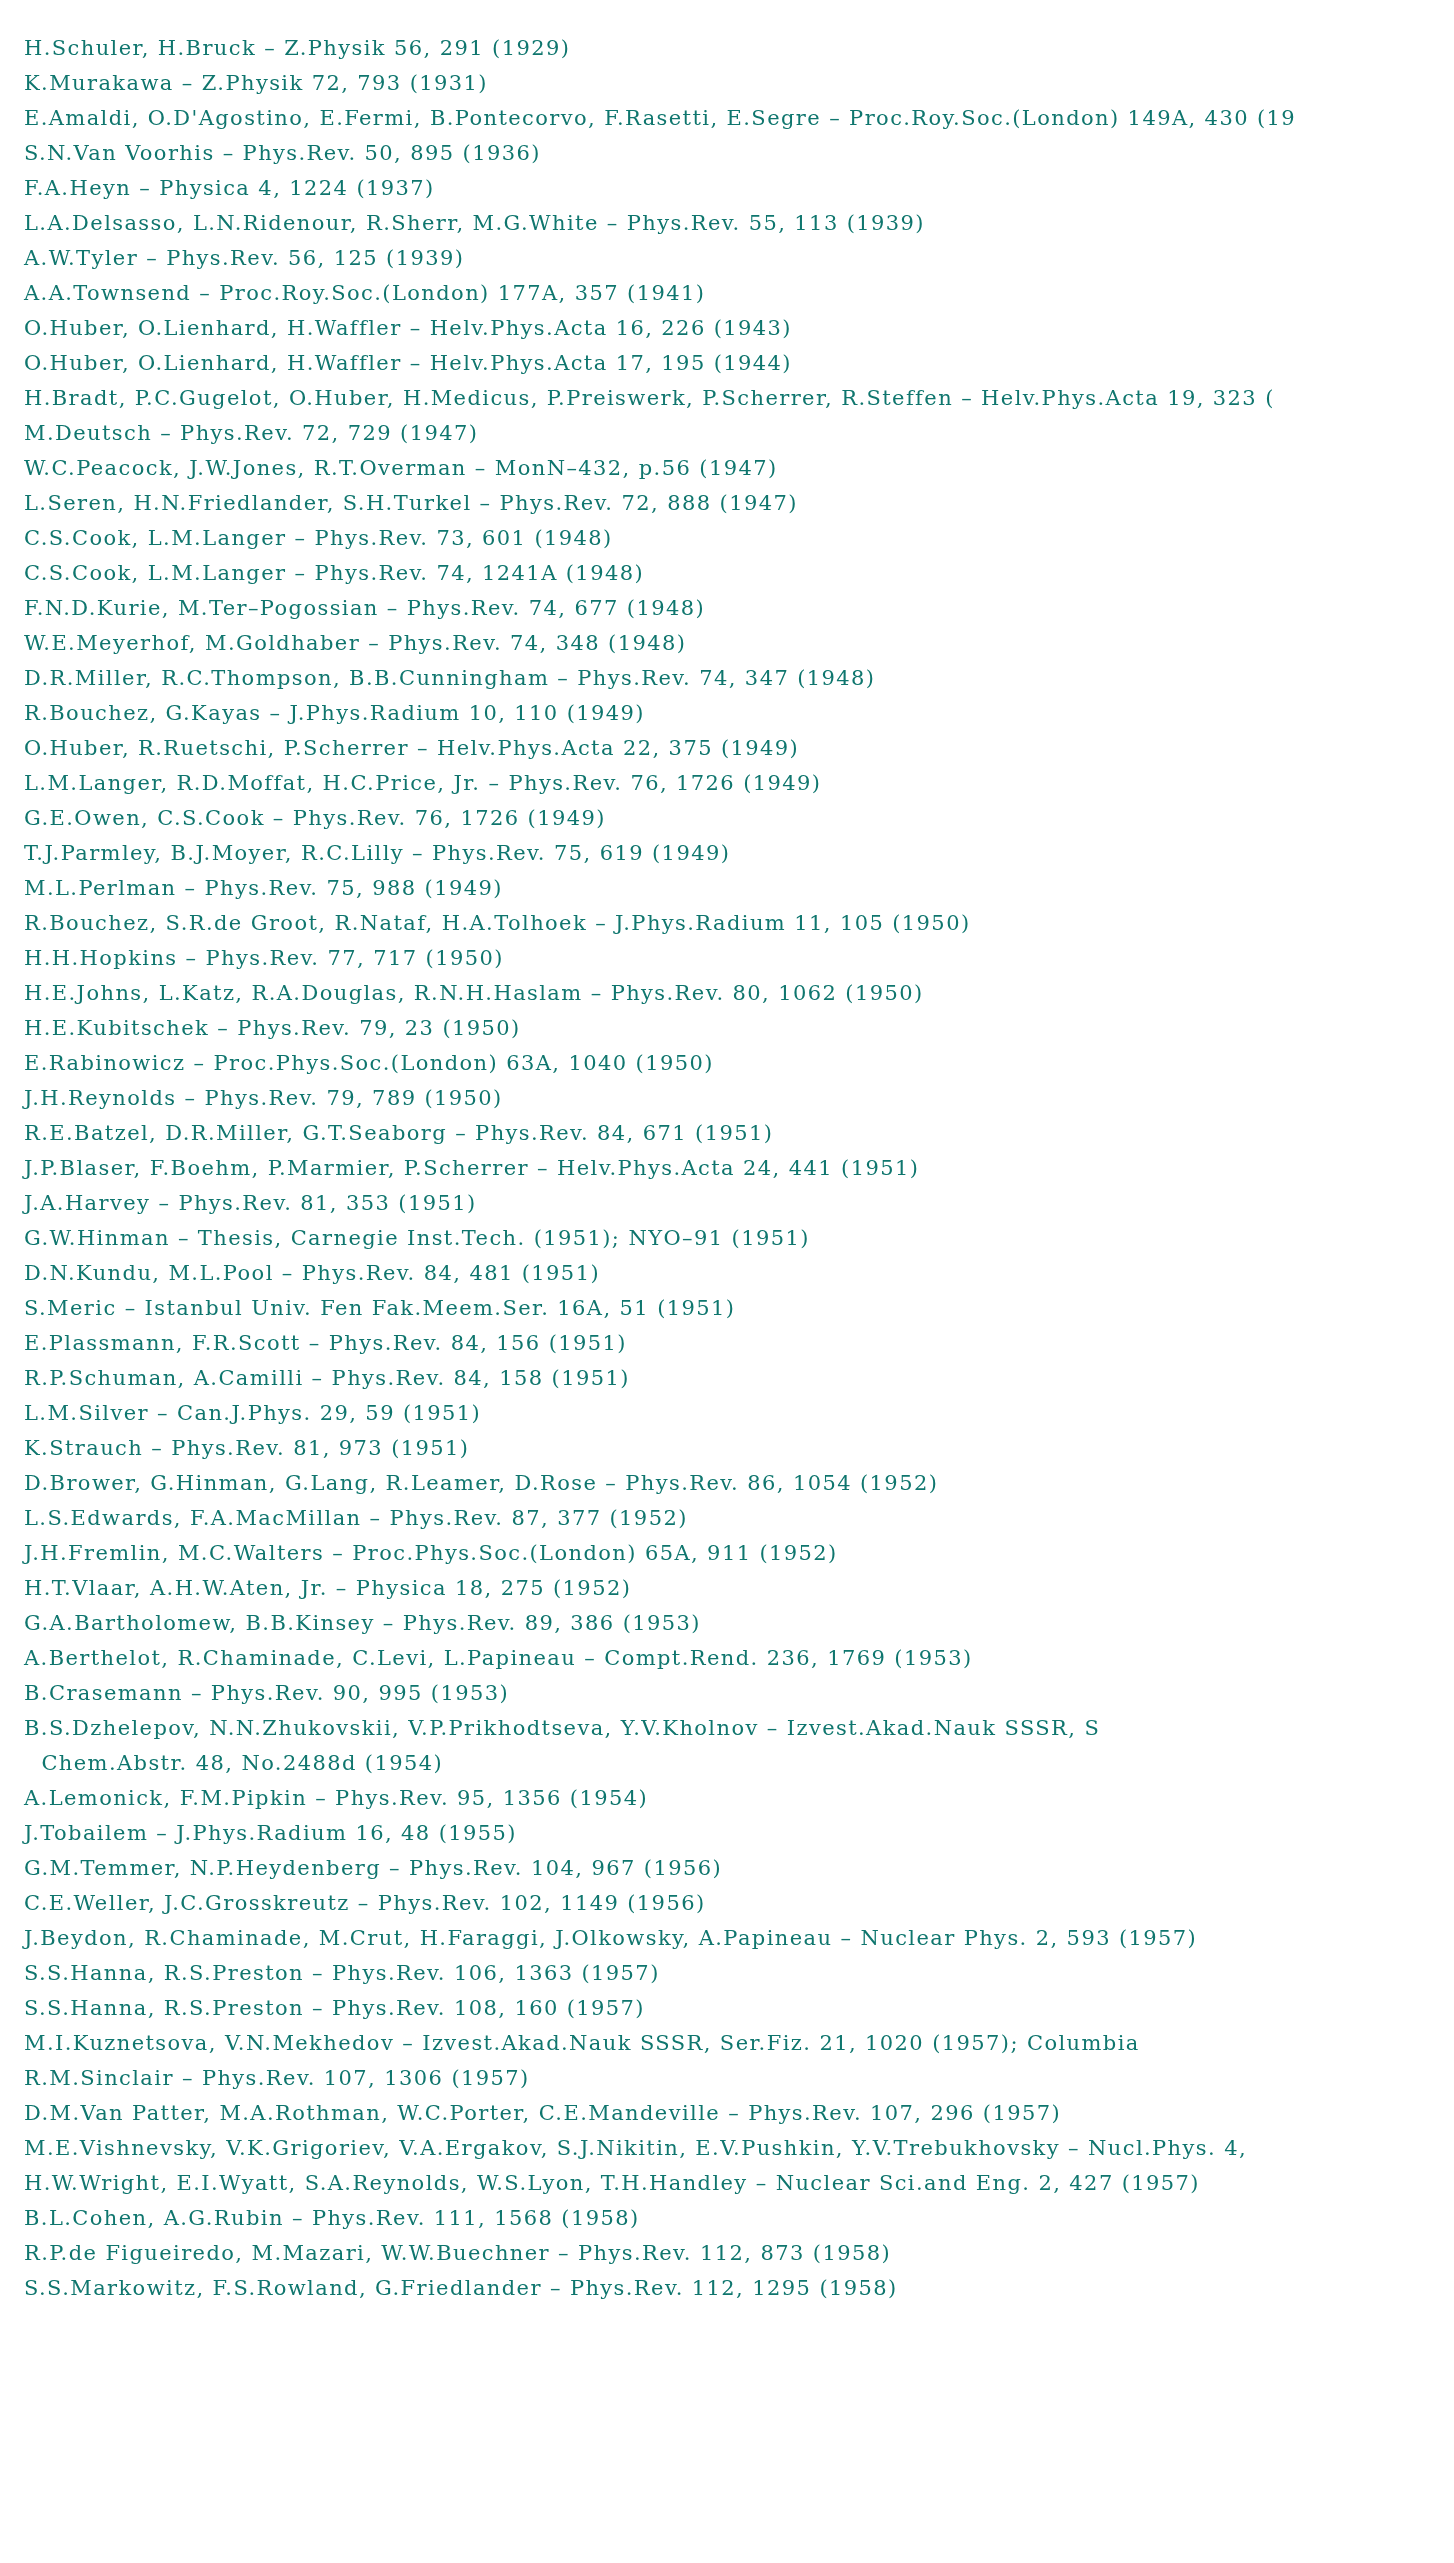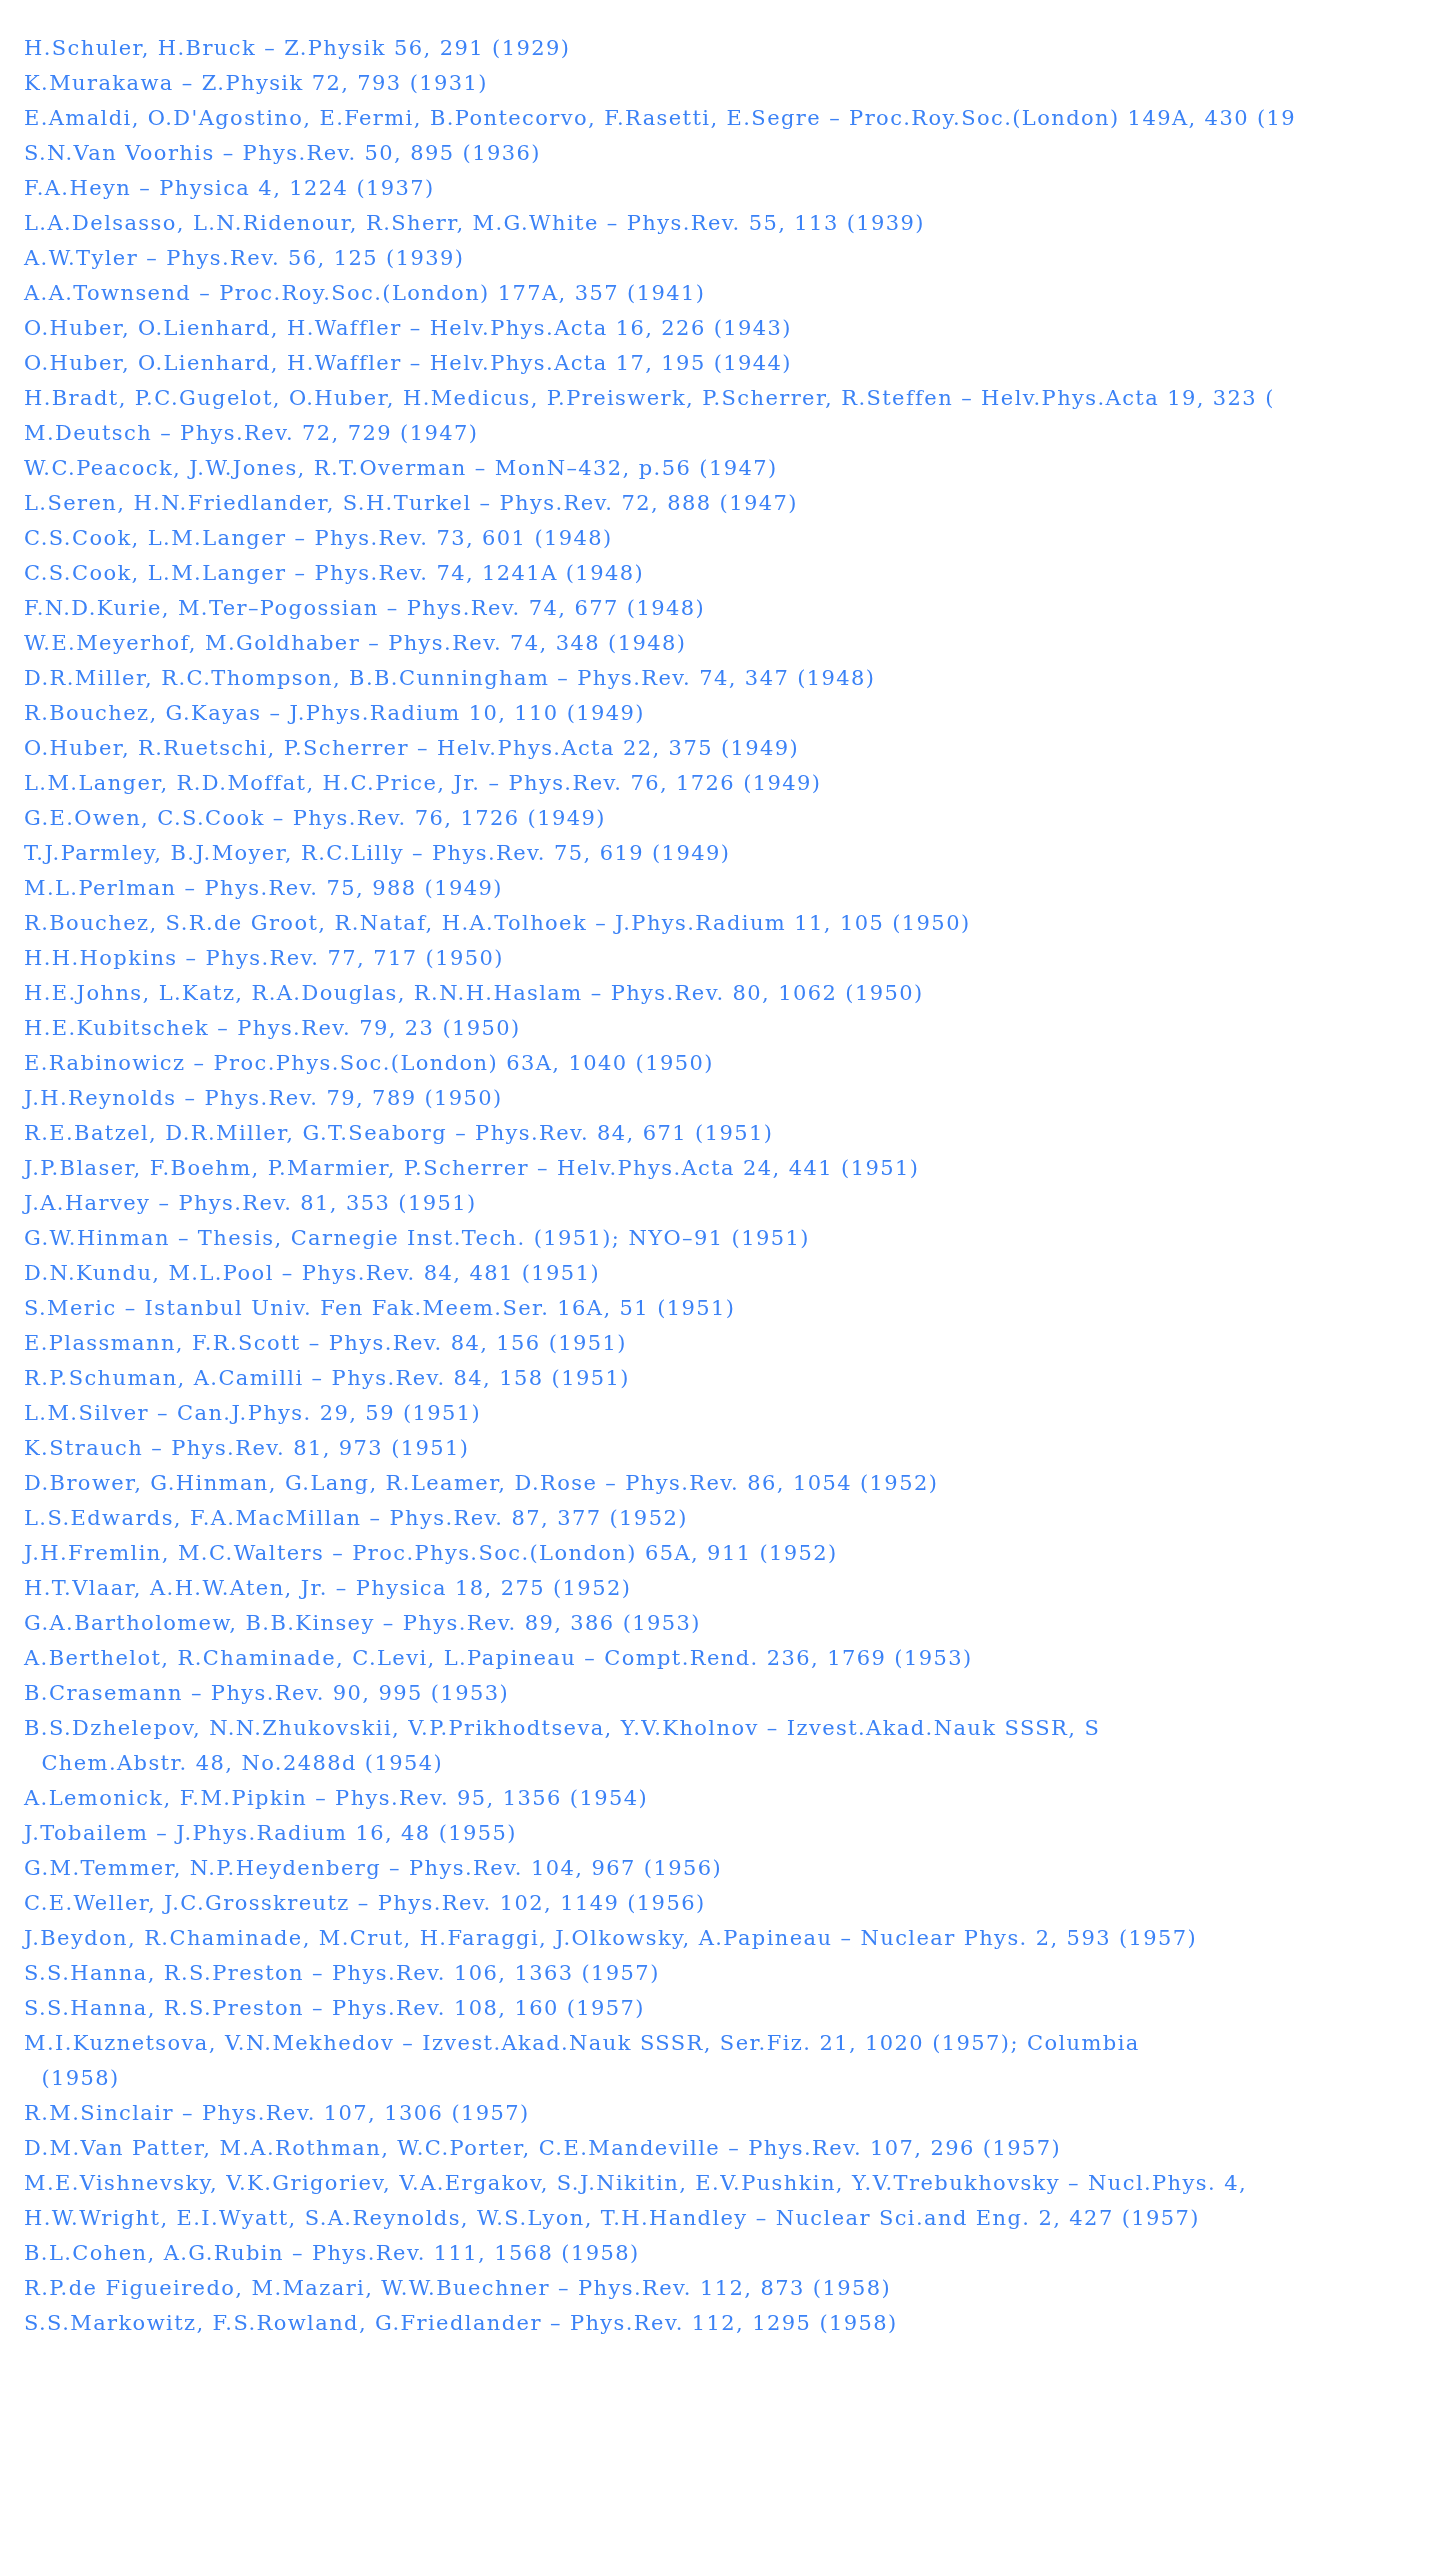--- a/index.html
+++ b/index.html
@@ -1,20 +1,20 @@
 <!DOCTYPE html>
 <html><head>
 <meta charset="utf-8">
 <style>
   html, body { margin: 0; padding: 0; background: #ffffff; }
   body { width: 1455px; height: 2563px; overflow: hidden; position: relative; }
   .refs {
     position: absolute; left: 24px; top: 31px; right: 8px;
     font-family: "DejaVu Serif", "Liberation Serif", serif;
-    font-size: 21px; line-height: 35px; color: #3b82f6;
+    font-size: 21px; line-height: 35px; color: #0f766e;
     letter-spacing: 1.4px; white-space: nowrap;
   }
   .line { display: block; height: 35px; overflow: visible; }
   .cont { padding-left: 17.4px; }
 </style>
 </head>
 <body>
 
 <div class="refs" id="refs">
     <div class="line">H.Schuler, H.Bruck – Z.Physik 56, 291 (1929)</div>
@@ -68,21 +68,20 @@
     <div class="line">B.S.Dzhelepov, N.N.Zhukovskii, V.P.Prikhodtseva, Y.V.Kholnov – Izvest.Akad.Nauk SSSR, S</div>
     <div class="line cont">Chem.Abstr. 48, No.2488d (1954)</div>
     <div class="line">A.Lemonick, F.M.Pipkin – Phys.Rev. 95, 1356 (1954)</div>
     <div class="line">J.Tobailem – J.Phys.Radium 16, 48 (1955)</div>
     <div class="line">G.M.Temmer, N.P.Heydenberg – Phys.Rev. 104, 967 (1956)</div>
     <div class="line">C.E.Weller, J.C.Grosskreutz – Phys.Rev. 102, 1149 (1956)</div>
     <div class="line">J.Beydon, R.Chaminade, M.Crut, H.Faraggi, J.Olkowsky, A.Papineau – Nuclear Phys. 2, 593 (1957)</div>
     <div class="line">S.S.Hanna, R.S.Preston – Phys.Rev. 106, 1363 (1957)</div>
     <div class="line">S.S.Hanna, R.S.Preston – Phys.Rev. 108, 160 (1957)</div>
     <div class="line">M.I.Kuznetsova, V.N.Mekhedov – Izvest.Akad.Nauk SSSR, Ser.Fiz. 21, 1020 (1957); Columbia</div>
-    <div class="line cont">(1958)</div>
     <div class="line">R.M.Sinclair – Phys.Rev. 107, 1306 (1957)</div>
     <div class="line">D.M.Van Patter, M.A.Rothman, W.C.Porter, C.E.Mandeville – Phys.Rev. 107, 296 (1957)</div>
     <div class="line">M.E.Vishnevsky, V.K.Grigoriev, V.A.Ergakov, S.J.Nikitin, E.V.Pushkin, Y.V.Trebukhovsky – Nucl.Phys. 4,</div>
     <div class="line">H.W.Wright, E.I.Wyatt, S.A.Reynolds, W.S.Lyon, T.H.Handley – Nuclear Sci.and Eng. 2, 427 (1957)</div>
     <div class="line">B.L.Cohen, A.G.Rubin – Phys.Rev. 111, 1568 (1958)</div>
     <div class="line">R.P.de Figueiredo, M.Mazari, W.W.Buechner – Phys.Rev. 112, 873 (1958)</div>
     <div class="line">S.S.Markowitz, F.S.Rowland, G.Friedlander – Phys.Rev. 112, 1295 (1958)</div>
   </div>
 
 

